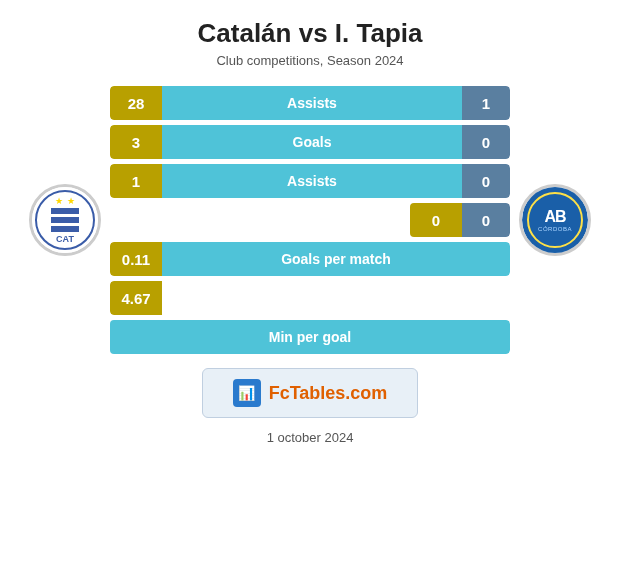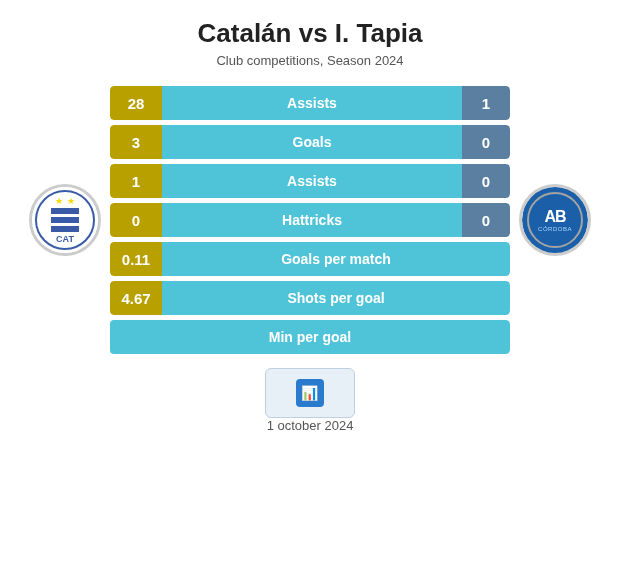--- a/index.html
+++ b/index.html
@@ -126,21 +126,21 @@
       border-radius: 50%;
       display: flex;
       flex-direction: column;
       align-items: center;
       justify-content: center;
     }
 
     .belgrano-inner {
       width: 56px;
       height: 56px;
-      border: 2px solid #a3a3a3;
+      border: 2px solid #fde047;
       border-radius: 50%;
       display: flex;
       flex-direction: column;
       align-items: center;
       justify-content: center;
       background: #1a5fa8;
     }
 
     .belgrano-ab {
       font-size: 16px;
@@ -255,20 +255,21 @@
       font-size: 18px;
       font-weight: bold;
       color: #1a5fa8;
     }
 
     .fctables-text span {
       color: #e06000;
     }
 
     .date-footer {
+      margin-top: 12px;
       font-size: 13px;
       color: #555;
       text-align: center;
     }
   </style>
 </head>
 <body>
 
 <div class="page">
 
@@ -311,32 +312,30 @@
       </div>
 
       <div class="stat-row two-val">
         <div class="left-val">1</div>
         <div class="center-label">Assists</div>
         <div class="right-val">0</div>
       </div>
 
       <div class="stat-row two-val">
         <div class="left-val">0</div>
-        <div class="center-label">Hattricks</div>
         <div class="right-val">0</div>
       </div>
 
       <div class="stat-row one-val">
         <div class="left-val">0.11</div>
         <div class="center-label">Goals per match</div>
       </div>
 
       <div class="stat-row one-val">
         <div class="left-val">4.67</div>
-        <div class="center-label">Shots per goal</div>
       </div>
 
       <div class="stat-row one-val">
         <div class="center-label">Min per goal</div>
       </div>
 
     </div>
 
     <div class="right-logo">
       <div class="logo-circle">
@@ -346,17 +345,20 @@
             <div class="belgrano-cordoba">CÓRDOBA</div>
           </div>
         </div>
       </div>
     </div>
 
   </div>
 
   <div class="fctables-banner">
     <div class="fctables-icon">📊</div>
+    <div class="fctables-text">
+      <span>Fc</span><span style="color:#e06000;">Tables.com</span>
+    </div>
   </div>
 
   <div class="date-footer">1 october 2024</div>
 
 </div>
 
 </body></html>

